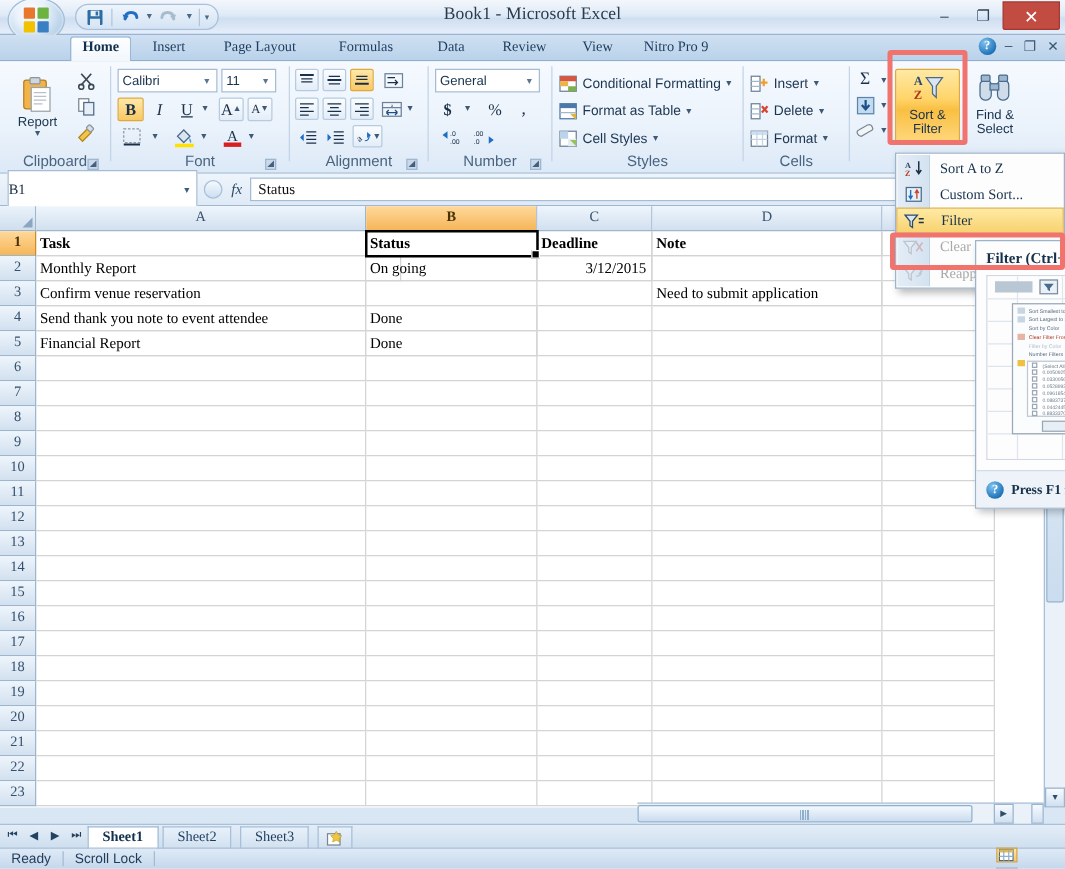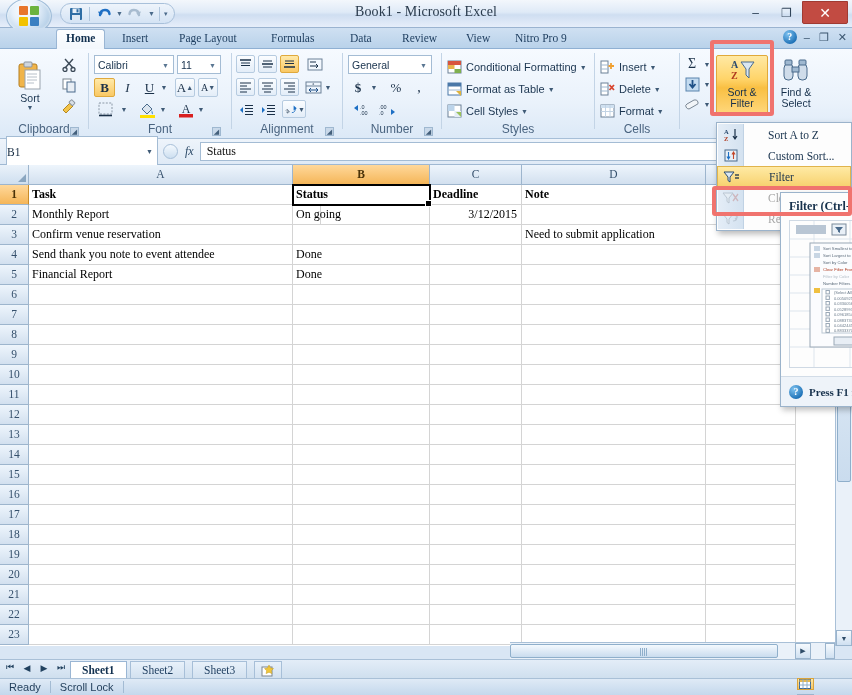--- a/index.html
+++ b/index.html
@@ -279,21 +279,21 @@
     position:absolute; left:1px; top:1px; width:26px; bottom:1px;
     background:linear-gradient(to right,#e4edf7,#d4e2f0);
     border-right:1px solid #c0d2e4;
   }
   .mitem {
     position:relative; height:21px; display:flex; align-items:center;
     font-size:11.5px; color:#17314c; cursor:pointer; z-index:2;
     font-family:"Liberation Serif",serif;
   }
   .mitem .micon { width:27px; display:flex; align-items:center; justify-content:center; }
-  .mitem .mlabel { padding-left:24px; }
+  .mitem .mlabel { padding-left:8px; }
   .mitem.sel {
     background:linear-gradient(to bottom,#ffeaa4,#f7d270);
     border:1px solid #e0b44c; height:21px;
   }
   .mitem.disabled { color:#a8a8a8; }
   .mitem.disabled .micon { opacity:.45; }
 
   
   .tooltip {
     position:absolute; left:780px; top:192px; width:160px; height:215px;
@@ -389,21 +389,21 @@
     <div class="rb-btn paste-btn">
       <svg width="28" height="30" viewBox="0 0 28 30">
         <rect x="3" y="3" width="18" height="23" rx="2" fill="#f0b44a" stroke="#b57f20"></rect>
         <rect x="8" y="1" width="8" height="5" rx="1" fill="#cfd6de" stroke="#8b949f"></rect>
         <rect x="9" y="9" width="15" height="19" fill="#fff" stroke="#9aa3ad"></rect>
         <line x1="11" y1="13" x2="21" y2="13" stroke="#b8c0c9"></line>
         <line x1="11" y1="16" x2="21" y2="16" stroke="#b8c0c9"></line>
         <line x1="11" y1="19" x2="21" y2="19" stroke="#b8c0c9"></line>
         <line x1="11" y1="22" x2="18" y2="22" stroke="#b8c0c9"></line>
       </svg>
-      <span class="paste-lbl">Sort</span>
+      <span class="paste-lbl">Report</span>
       <span class="tiny-arrow">▼</span>
     </div>
     <div class="rb-btn" style="left:58px; top:4px; width:22px; height:19px;">
       <svg width="15" height="15" viewBox="0 0 15 15">
         <line x1="3" y1="2" x2="11" y2="11" stroke="#3c4a58" stroke-width="1.4"></line>
         <line x1="11" y1="2" x2="3" y2="11" stroke="#3c4a58" stroke-width="1.4"></line>
         <circle cx="3" cy="12.5" r="2" fill="none" stroke="#3c4a58" stroke-width="1.3"></circle>
         <circle cx="11" cy="12.5" r="2" fill="none" stroke="#3c4a58" stroke-width="1.3"></circle>
       </svg>
     </div>

